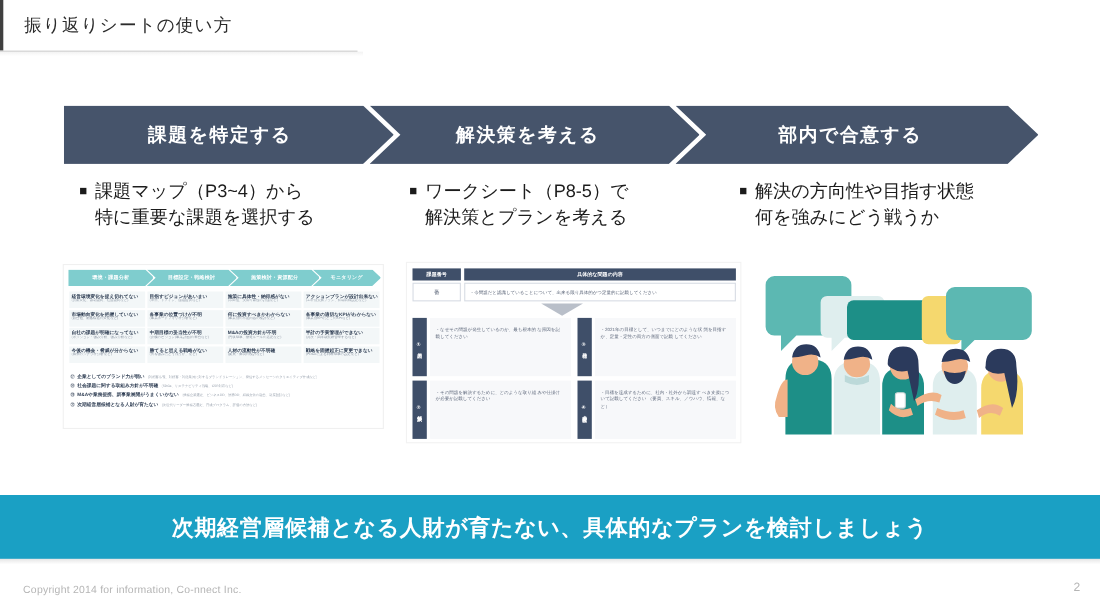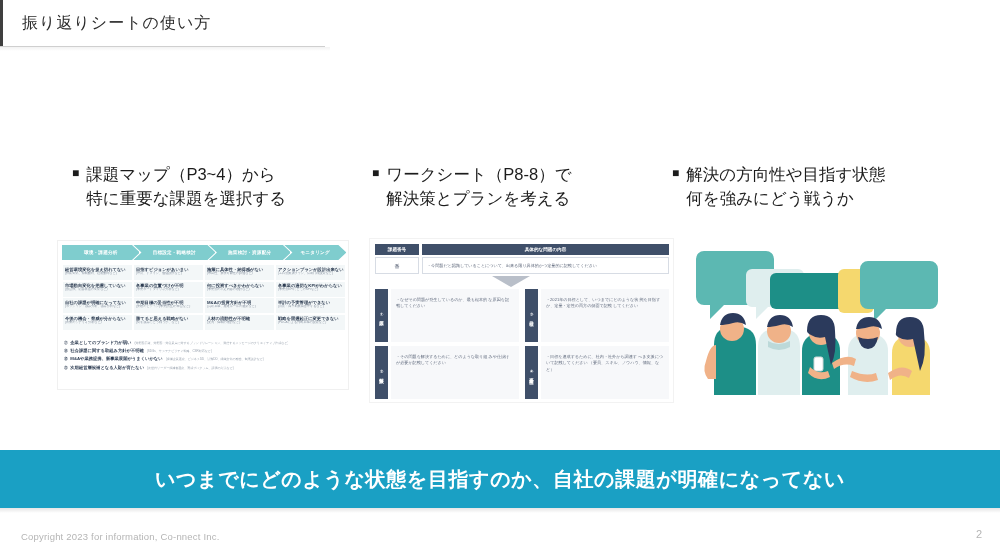--- a/index.html
+++ b/index.html
@@ -193,30 +193,41 @@
 </head>
 <body>
 
 <div id="slide">
 
   <div class="title-rule-left"></div>
   <div class="title-text">振り返りシートの使い方</div>
   <div class="title-underline"></div>
   <div class="title-underline-shadow"></div>
 
+  <div class="chevron-band">
+    <div class="chev c1">
+      <span class="chev-label">課題を特定する</span>
+    </div>
+    <div class="chev c2">
+      <span class="chev-label">解決策を考える</span>
+    </div>
+    <div class="chev c3">
+      <span class="chev-label">部内で合意する</span>
+    </div>
+  </div>
 
   <div class="bullet-row">
     <div class="bullet b1">
       <span class="marker">■</span>
       <span class="txt">課題マップ（P3~4）から
 特に重要な課題を選択する</span>
     </div>
     <div class="bullet b2">
       <span class="marker">■</span>
-      <span class="txt">ワークシート（P8-8）で
+      <span class="txt">ワークシート（P8-5）で
 解決策とプランを考える</span>
     </div>
     <div class="bullet b3">
       <span class="marker">■</span>
       <span class="txt">解決の方向性や目指す状態
 何を強みにどう戦うか</span>
     </div>
   </div>
 
   <div class="thumb1">
@@ -405,20 +416,20 @@
       <g>
         <path d="M200 120 q0-14 14-17 l10 0 q14 3 14 17 l0 42 l-38 0 z" fill="#f5d86e"></path>
         <circle cx="218" cy="102" r="12" fill="#f0b288"></circle>
         <path d="M204 100 q0-16 14-16 q14 0 14 16 q3 24-4 38 l-7-32 q-9 2-15-2 q-3-2-2-4 z" fill="#2b3a5c"></path>
         <path d="M196 140 q14-10 24-2 l-3 7 q-9-6-19 2 z" fill="#f0b288"></path>
       </g>
     </svg>
   </div>
 
   <div class="banner">
-    <span class="banner-text">いつまでにどのような状態を目指すのか、自社の課題が明確になってない</span>
+    <span class="banner-text">次期経営層候補となる人財が育たない、具体的なプランを検討しましょう</span>
   </div>
   <div class="banner-shadow"></div>
 
-  <div class="footer-copy">Copyright 2023 for information, Co-nnect Inc.</div>
+  <div class="footer-copy">Copyright 2014 for information, Co-nnect Inc.</div>
   <div class="footer-page">2</div>
 
 </div>
 
 </body></html>

